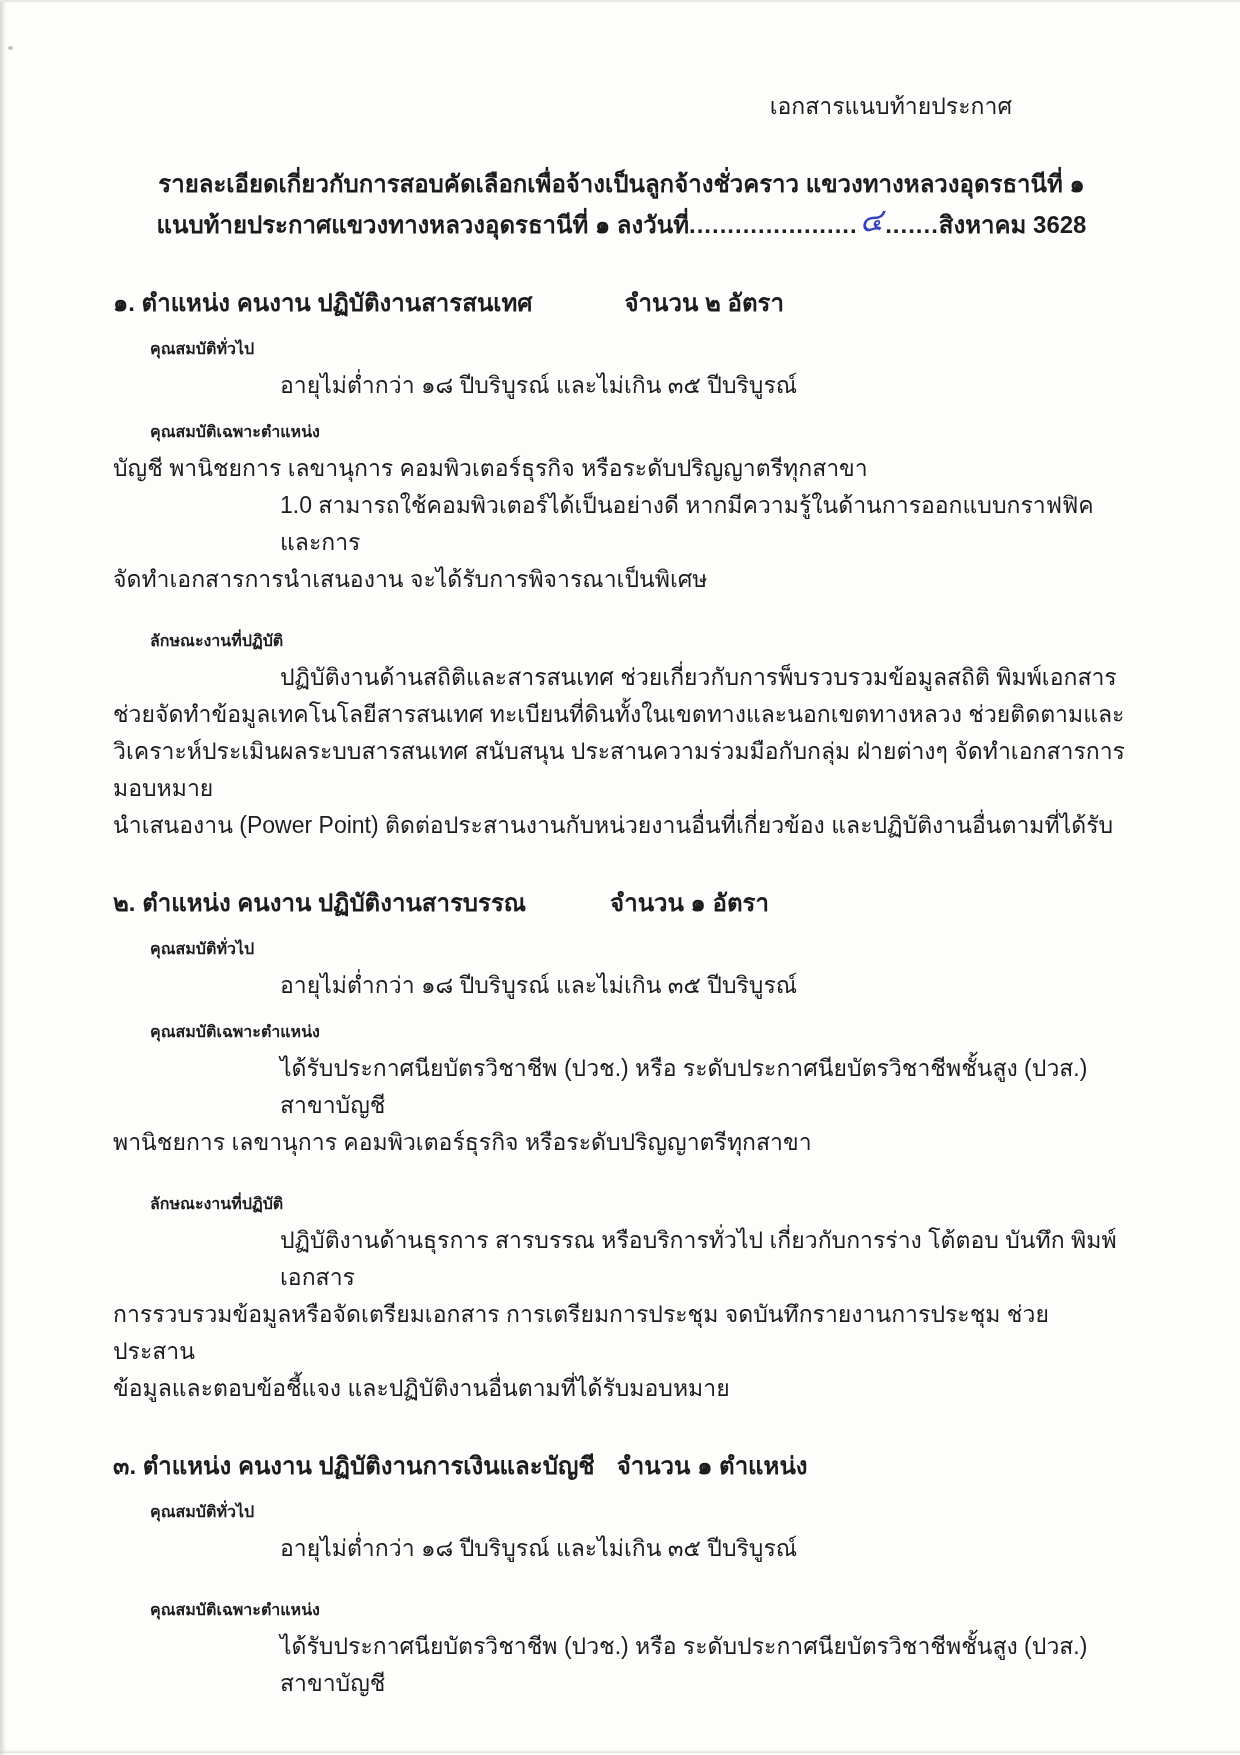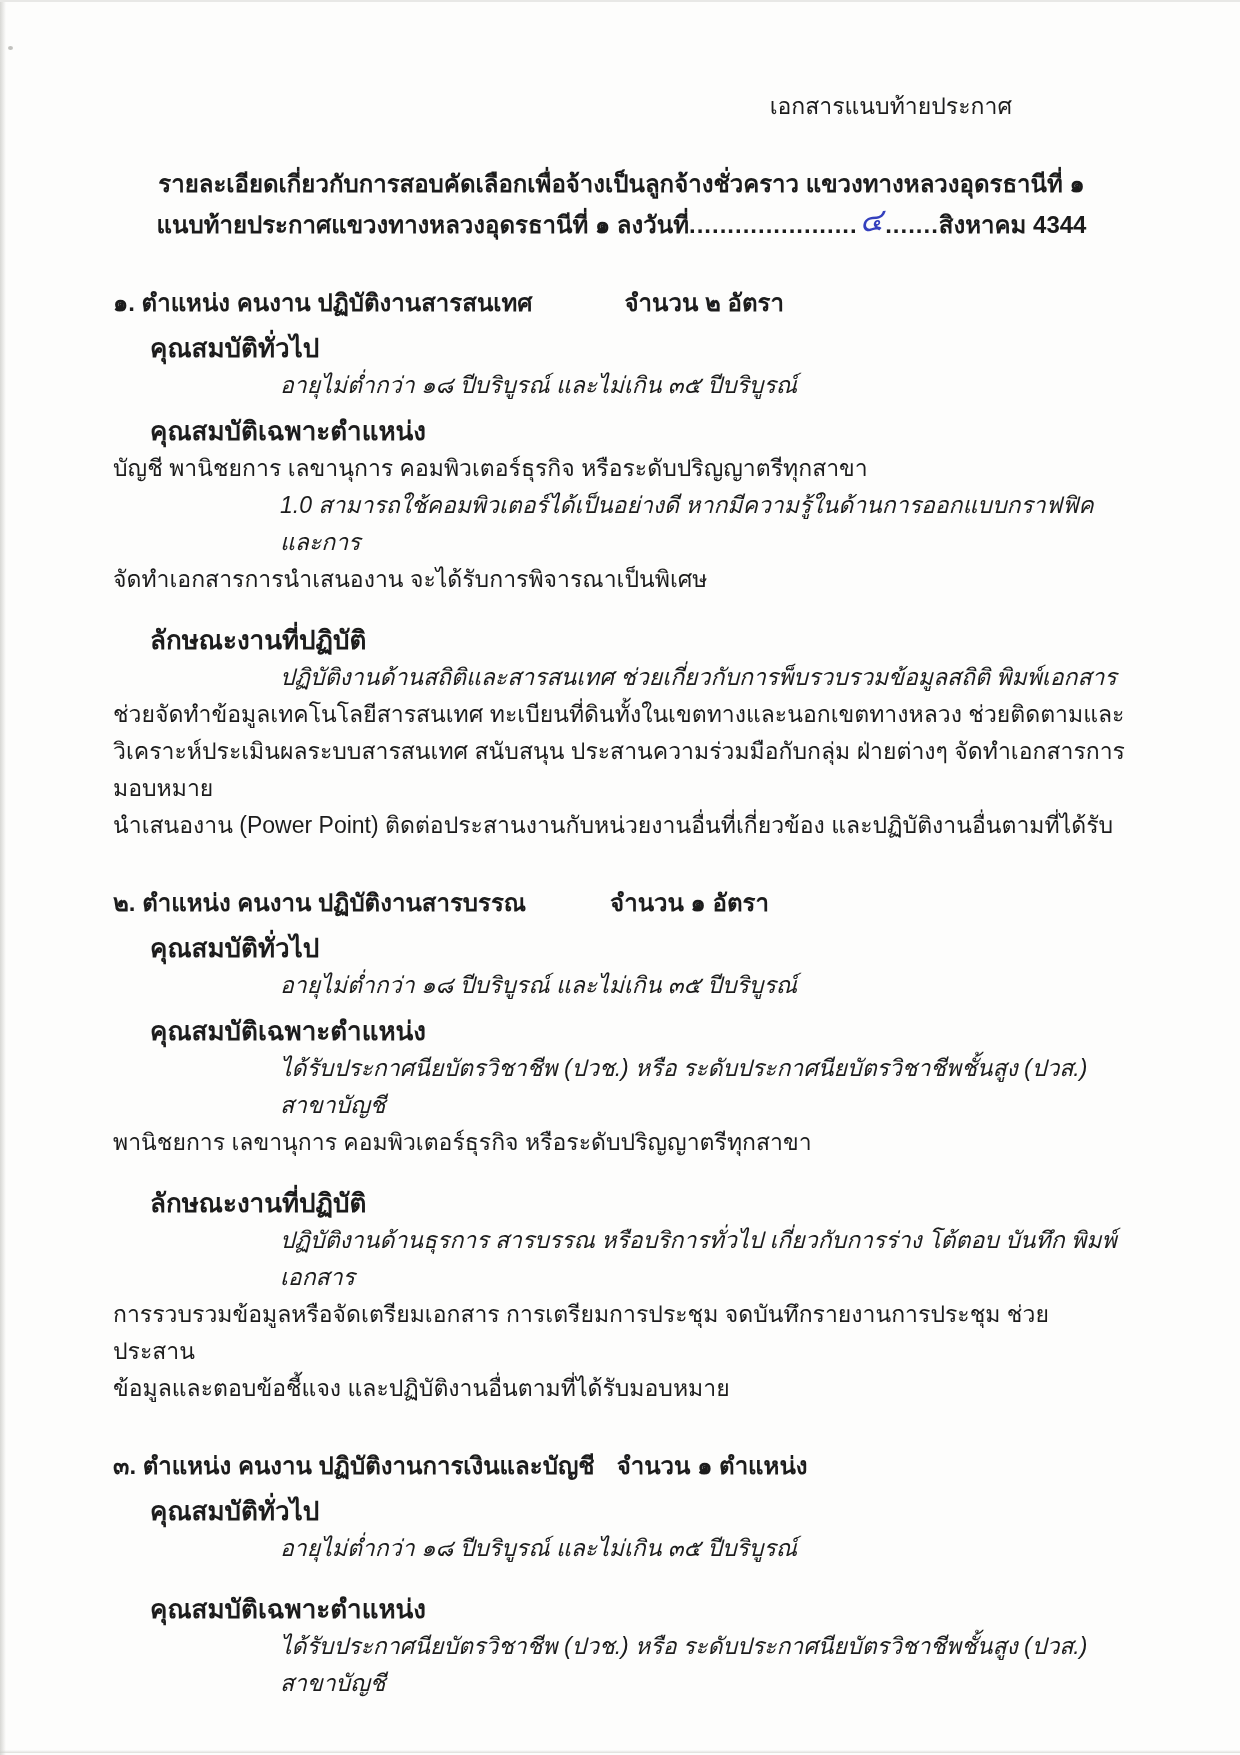--- a/index.html
+++ b/index.html
@@ -29,22 +29,22 @@
   .title .dots{letter-spacing:1px;font-weight:bold;position:relative;}
   .handwrite{
     color:#3440bd;font-size:31px;font-weight:normal;
     display:inline-block;transform:rotate(-4deg) translateY(-6px);
     font-family:"DejaVu Serif",serif;font-style:italic;
     margin:0 2px;position:relative;top:4px;
   }
 
   .line{line-height:37px;}
   .sec-head{font-weight:bold;font-size:24px;line-height:37px;}
-  .sub-head{font-weight:bold;font-size:26px;line-height:37px;padding-left:37px;}
-  .ind{padding-left:167px;font-style:italic;}   
+  .sub-head{font-weight:bold;font-size:16px;line-height:37px;padding-left:37px;}
+  .ind{padding-left:167px;}   
   .flush{padding-left:0;}
   .mt-sec{margin-top:40px;}
   .mt-sub{margin-top:9px;}
   .mt-duty{margin-top:24px;}
   .count-1{margin-left:92px;}
   .count-2{margin-left:84px;}
   .count-3{margin-left:22px;}
 </style>
 </head>
 <body>
@@ -54,21 +54,21 @@
   <div class="edge-bottom"></div>
   <div class="speck"></div>
 
   <div class="content">
 
     <div class="corner">เอกสารแนบท้ายประกาศ</div>
 
     <div class="title">
       <div>รายละเอียดเกี่ยวกับการสอบคัดเลือกเพื่อจ้างเป็นลูกจ้างชั่วคราว แขวงทางหลวงอุดรธานีที่ ๑</div>
       <div>
-        <span>แนบท้ายประกาศแขวงทางหลวงอุดรธานีที่ ๑ ลงวันที่</span><span class="dots">......................</span><span class="handwrite" style="color: rgb(52, 64, 189);">๔</span><span class="dots">.......</span><span>สิงหาคม 4344</span>
+        <span>แนบท้ายประกาศแขวงทางหลวงอุดรธานีที่ ๑ ลงวันที่</span><span class="dots">......................</span><span class="handwrite" style="color: rgb(52, 64, 189);">๔</span><span class="dots">.......</span><span>สิงหาคม 3628</span>
       </div>
     </div>
 
     <div class="sec-head mt-sec">
       <span>๑. ตำแหน่ง คนงาน  ปฏิบัติงานสารสนเทศ</span><span class="count-1">จำนวน ๒ อัตรา</span>
     </div>
     <div class="sub-head mt-sub">คุณสมบัติทั่วไป</div>
     <div class="line ind">อายุไม่ต่ำกว่า ๑๘ ปีบริบูรณ์ และไม่เกิน ๓๕ ปีบริบูรณ์</div>
     <div class="sub-head mt-sub">คุณสมบัติเฉพาะตำแหน่ง</div>
     <div class="line flush">บัญชี พานิชยการ เลขานุการ คอมพิวเตอร์ธุรกิจ หรือระดับปริญญาตรีทุกสาขา</div>

